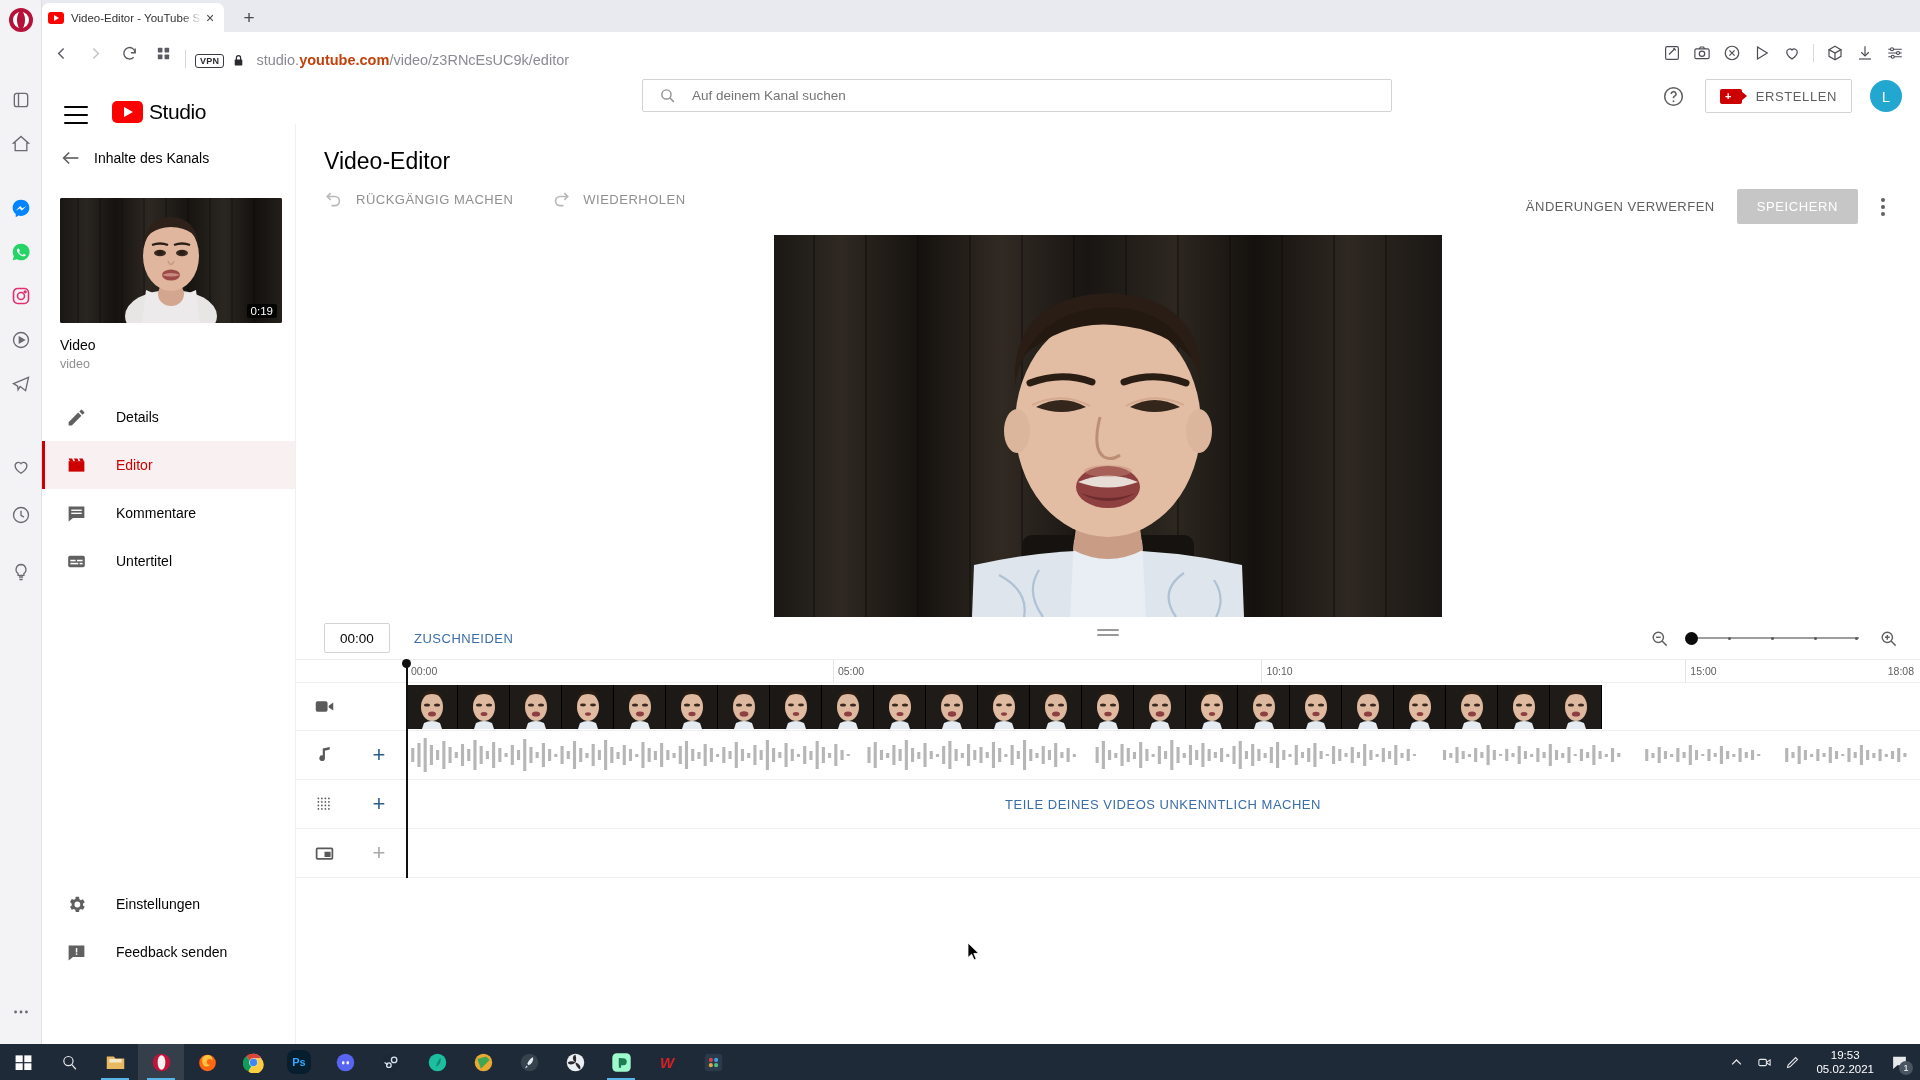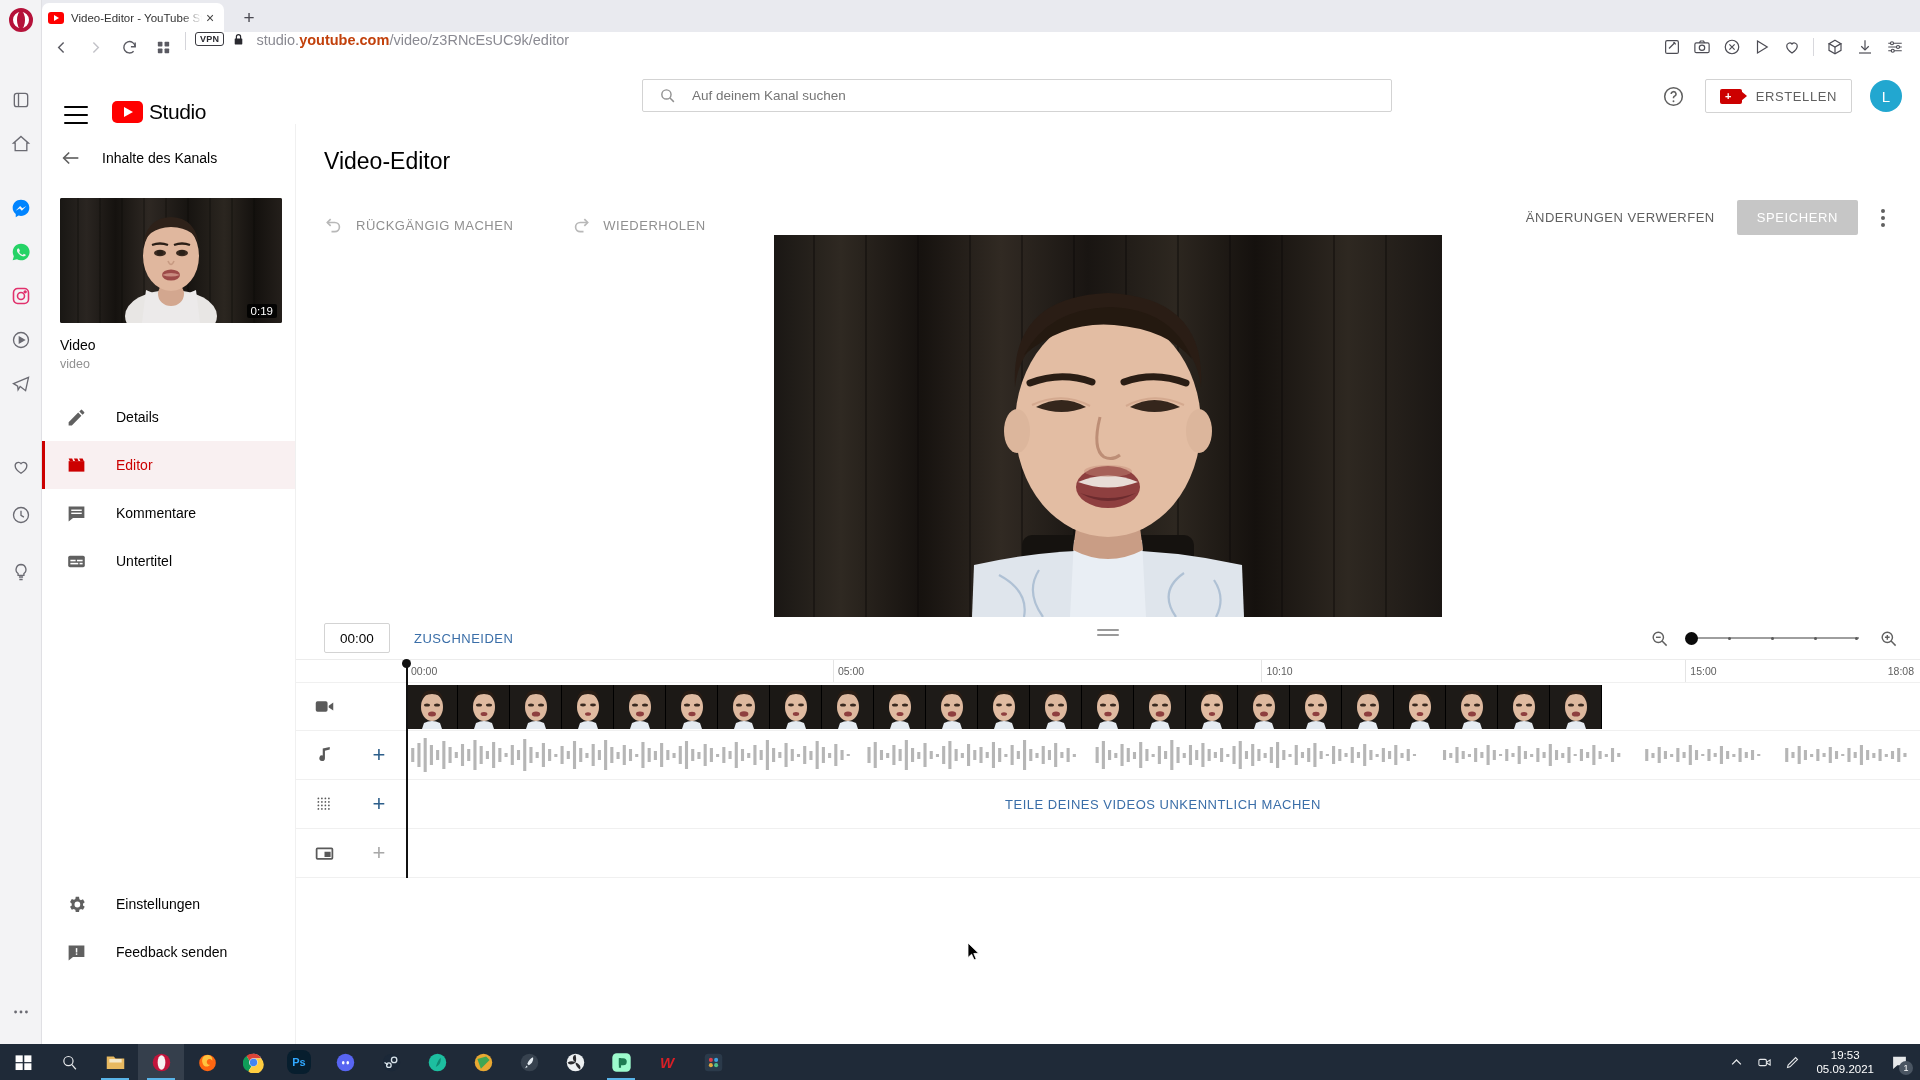--- a/index.html
+++ b/index.html
@@ -25,21 +25,21 @@
       border-radius: 7px 7px 0 0; display: flex; align-items: center; padding: 0 6px; }
   .tab-fav { width: 16px; height: 12px; background: #ff0000; border-radius: 3px; flex: 0 0 auto; position: relative; }
   .tab-fav::after { content: ""; position: absolute; left: 6px; top: 3px; border-left: 5px solid #fff; border-top: 3px solid transparent; border-bottom: 3px solid transparent; }
   .tab-title { font-size: 11.5px; color: #333; margin-left: 7px; white-space: nowrap; overflow: hidden; flex: 1;
      -webkit-mask-image: linear-gradient(90deg,#000 85%,transparent); mask-image: linear-gradient(90deg,#000 85%,transparent); }
   .tab-close { width: 16px; height: 16px; color: #444; flex: 0 0 auto; display:flex; align-items:center; justify-content:center; font-size: 14px; }
   .tab-new { position: absolute; left: 196px; top: 7px; width: 22px; height: 22px; display:flex; align-items:center; justify-content:center;
      font-size: 19px; color: #4a4a52; font-weight: 300; }
 
   
-  .addr-row { position: absolute; left: 42px; top: 32px; right: 0; height: 36px; display: flex; align-items: flex-start; background:#fff; }
+  .addr-row { position: absolute; left: 42px; top: 32px; right: 0; height: 36px; display: flex; align-items: flex-end; background:#fff; }
   .nav-btn { width: 30px; height: 30px; margin-left: 4px; display: flex; align-items: center; justify-content: center; color: #5a5a62; }
   .nav-btn.disabled { color: #c2c2c8; }
   .nav-btn svg { width: 17px; height: 17px; }
   .addr-sep { width: 1px; height: 18px; background: #d5d5da; margin: 0 7px; }
   .vpn-badge { border: 1.5px solid #3a3a40; border-radius: 3px; font-size: 9px; font-weight: 700; color: #2a2a30;
      padding: 1px 4px; letter-spacing: 0.3px; margin-left: 2px; }
   .lock-icon { width: 18px; margin: 0 6px 0 8px; color: #2a2a30; display: flex; align-items: center; }
   .lock-icon svg { width: 13px; height: 15px; }
   .url-text { font-size: 14.5px; color: #8a8a92; white-space: nowrap; }
   .url-text b { color: #c2410c; font-weight: 700; }
@@ -74,42 +74,42 @@
   .cam-plus { position: absolute; left: 4px; top: 3px; width: 9px; height: 9px; color: #fff; font-size: 11px; line-height: 9px; text-align: center; font-weight: 700; }
   .create-label { font-size: 13px; color: #606060; letter-spacing: 0.6px; margin-left: 14px; white-space: nowrap; }
   .avatar { width: 32px; height: 32px; border-radius: 50%; background: #22a7d0; color: #fff; font-size: 15px;
       display: flex; align-items: center; justify-content: center; margin-left: 18px; }
 
   
   .yt-body { position: relative; height: 920px; display: flex; }
   .yt-nav { width: 254px; flex: 0 0 254px; position: relative; border-right: 1px solid #f0f0f0; }
   .nav-back { display: flex; align-items: center; height: 44px; padding-left: 18px; margin-top: 12px; }
   .nav-back svg { width: 22px; height: 22px; color: #606060; flex: 0 0 auto; }
-  .nav-back span { font-size: 14px; color: #030303; margin-left: 20px; }
+  .nav-back span { font-size: 14px; color: #030303; margin-left: 12px; }
   .thumb-wrap { margin: 18px 0 0 18px; width: 222px; }
   .thumb { position: relative; width: 222px; height: 125px; border-radius: 2px; overflow: hidden; background: #141414; }
   .thumb .dur { position: absolute; right: 5px; bottom: 5px; background: rgba(0,0,0,.85); color: #fff;
       font-size: 11.5px; padding: 1px 4px; border-radius: 2px; font-weight: 500; }
   .vid-title { font-size: 14px; color: #030303; margin: 14px 0 0 18px; }
   .vid-sub { font-size: 12.5px; color: #909090; margin: 4px 0 0 18px; }
   .nav-list { margin-top: 22px; }
   .nav-item { display: flex; align-items: center; height: 48px; padding-left: 22px; position: relative; }
   .nav-item.active { background: #f9f0f1; }
   .nav-item.active::before { content: ""; position: absolute; left: 0; top: 0; bottom: 0; width: 3px; background: #c00; }
   .nav-ico { width: 24px; height: 24px; flex: 0 0 auto; color: #606060; display: flex; align-items: center; justify-content: center; }
   .nav-ico svg { width: 21px; height: 21px; }
   .nav-item.active .nav-ico { color: #c00; }
   .nav-label { font-size: 14px; color: #030303; margin-left: 28px; }
   .nav-item.active .nav-label { color: #c00; }
   .nav-bottom { position: absolute; left: 0; right: 0; bottom: 68px; }
 
   
   .yt-main { flex: 1; position: relative; }
   .page-title { font-size: 23px; color: #000000; margin: 24px 0 0 28px; }
-  .edit-toolbar { position: relative; height: 46px; margin-top: 14px; display: flex; align-items: flex-end; gap: 20px; }
+  .edit-toolbar { position: relative; height: 46px; margin-top: 14px; display: flex; align-items: flex-start; }
   .undo-btn { display: flex; align-items: center; margin-left: 28px; }
   .undo-btn svg { width: 20px; height: 20px; color: #b8b8b8; flex: 0 0 auto; }
   .undo-btn span { font-size: 13px; color: #909090; letter-spacing: 0.5px; margin-left: 12px; }
   .tb-right { position: absolute; right: 22px; display: flex; align-items: center; }
   .discard-btn { font-size: 13px; color: #606060; letter-spacing: 0.5px; padding: 10px 14px; }
   .save-btn { font-size: 13px; color: #fff; letter-spacing: 0.6px; background: #c6c6c6;
       padding: 10px 20px; border-radius: 2px; margin-left: 8px; border: 0; font-family: "Liberation Sans", sans-serif; }
   .kebab { width: 30px; height: 30px; margin-left: 10px; display: flex; flex-direction: column; align-items: center; justify-content: center; gap: 3px; }
   .kebab i { width: 4px; height: 4px; border-radius: 50%; background: #606060; display: block; }
 
@@ -1280,21 +1280,21 @@
             <path d="M16 11 L21 8v8l-5-3z"></path>
           </svg>
       </div>
       <div class="tray-ico">
         <svg viewBox="0 0 24 24" fill="none" stroke="currentColor" stroke-width="1.7">
             <path d="M4 20 L8 19 L20 7 L17 4 L5 16Z"></path>
           </svg>
       </div>
       <div class="clock">
         <div>19:53</div>
-        <div>05.09.2021</div>
+        <div>05.02.2021</div>
       </div>
       <div class="notif">
         <svg viewBox="0 0 24 24" fill="currentColor">
             <path d="M3 4h18v12H9l-6 5z"></path>
           </svg>
         <span class="badge">1</span>
       </div>
     </div>
   </div>
 

